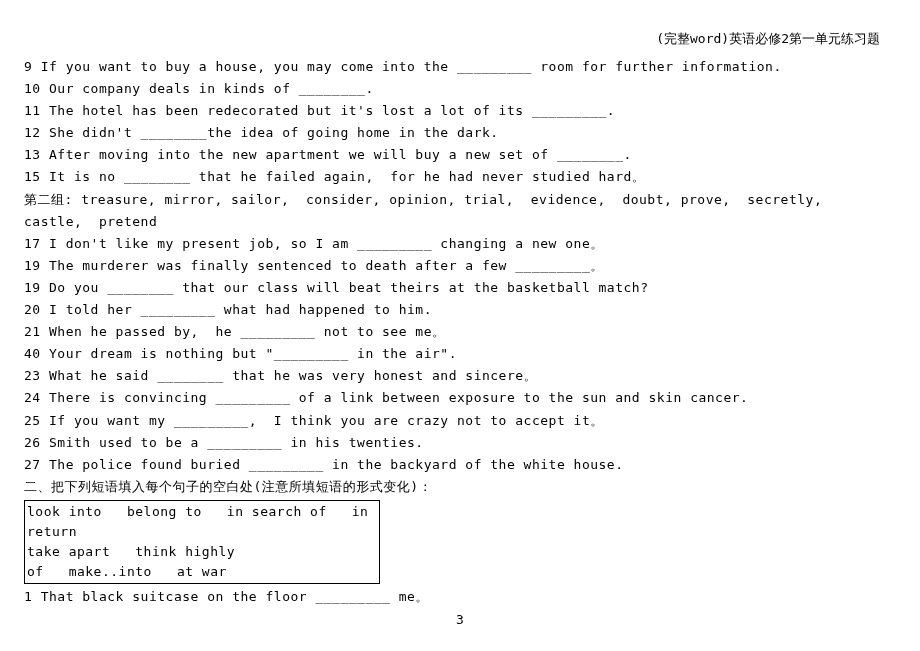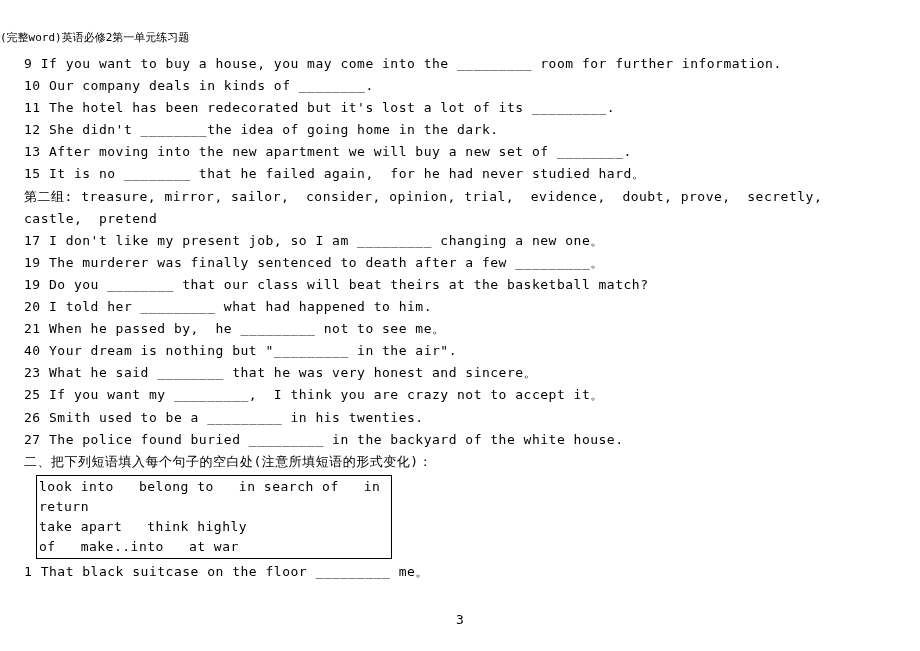--- a/index.html
+++ b/index.html
@@ -11,37 +11,37 @@
       background: #ffffff;
       font-family: "SimSun", "宋体", monospace;
       font-size: 13px;
       color: #000000;
       width: 920px;
       height: 651px;
       position: relative;
       padding: 0;
     }
     .header {
-      text-align: left;
+      text-align: right;
       padding: 30px 40px 8px 0;
-      font-size: 11px;
+      font-size: 13px;
     }
     .content {
       padding: 0 24px;
       line-height: 1.7;
     }
     .line {
       white-space: pre-wrap;
       letter-spacing: 0.5px;
     }
     .box {
       border: 1px solid #000;
       padding: 1px 2px;
       display: inline-block;
-      margin: 2px 12px;
+      margin: 2px 0;
     }
     .box .line {
       line-height: 1.55;
     }
     .page-num {
       text-align: center;
       position: absolute;
       bottom: 24px;
       left: 0;
       right: 0;
@@ -61,20 +61,21 @@
   <div class="line">13 After moving into the new apartment we will buy a new set of ________.</div>
   <div class="line">15 It is no ________ that he failed again,  for he had never studied hard。</div>
   <div class="line">第二组: treasure, mirror, sailor,  consider, opinion, trial,  evidence,  doubt, prove,  secretly,  castle,  pretend</div>
   <div class="line">17 I don't like my present job, so I am _________ changing a new one。</div>
   <div class="line">19 The murderer was finally sentenced to death after a few _________。</div>
   <div class="line">19 Do you ________ that our class will beat theirs at the basketball match?</div>
   <div class="line">20 I told her _________ what had happened to him.</div>
   <div class="line">21 When he passed by,  he _________ not to see me。</div>
   <div class="line">40 Your dream is nothing but "_________ in the air".</div>
   <div class="line">23 What he said ________ that he was very honest and sincere。</div>
+  <div class="line">24 There is convincing _________ of a link between exposure to the sun and skin cancer.</div>
   <div class="line">25 If you want my _________,  I think you are crazy not to accept it。</div>
   <div class="line">26 Smith used to be a _________ in his twenties.</div>
   <div class="line">27 The police found buried _________ in the backyard of the white house.</div>
   <div class="line">二、把下列短语填入每个句子的空白处(注意所填短语的形式变化)：</div>
   <div class="box">
     <div class="line">look into   belong to   in search of   in </div>
     <div class="line">return</div>
     <div class="line">take apart   think highly </div>
     <div class="line">of   make..into   at war</div>
   </div>

